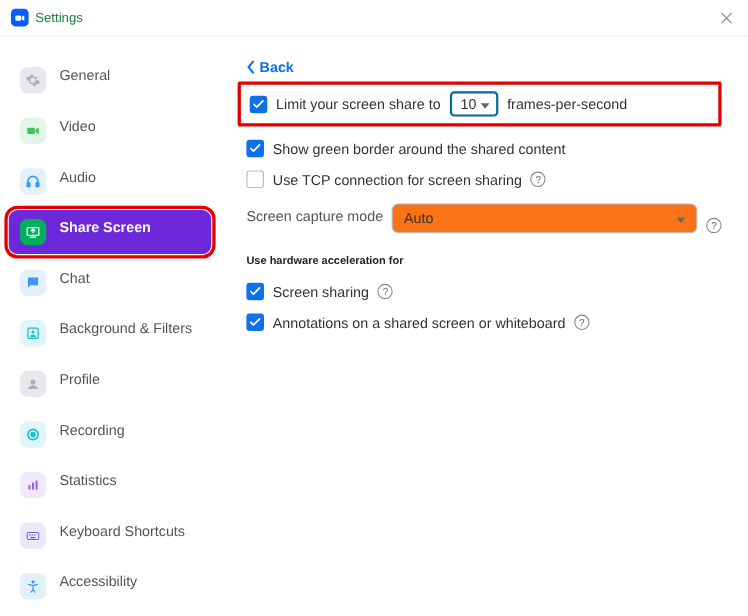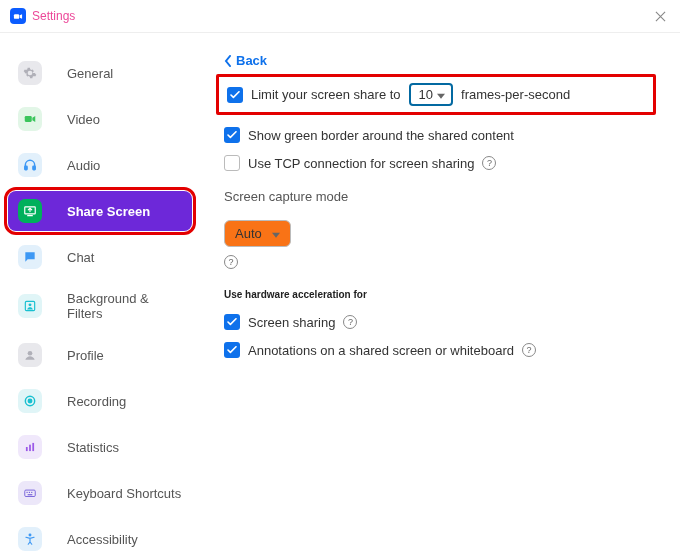--- a/index.html
+++ b/index.html
@@ -27,43 +27,42 @@
     .app-icon {
       width: 16px;
       height: 16px;
       background: #0B5CFF;
       border-radius: 4px;
       display: flex;
       align-items: center;
       justify-content: center;
     }
     .app-icon svg { width: 10px; height: 7px; }
-    .title-text { color: #ec4899; font-size: 12px; }
+    .title-text { color: #15803d; font-size: 12px; }
     .close-btn {
       width: 20px;
       height: 20px;
       display: flex;
       align-items: center;
       justify-content: center;
       color: #888;
       cursor: pointer;
     }
     .close-btn svg { width: 11px; height: 11px; }
     .container {
       display: flex;
       height: calc(100% - 30px);
     }
     .sidebar {
       width: 200px;
       padding: 20px 8px 0 8px;
     }
     .sidebar-item {
       display: flex;
-      align-items: center;
-      gap: 25px;
+      gap: 12px;
       padding: 8px 10px;
       border-radius: 8px;
       cursor: pointer;
       color: #555;
       font-size: 13px;
       margin-bottom: 6px;
     }
     .sidebar-item .icon {
       width: 24px;
       height: 24px;
@@ -164,24 +163,23 @@
       cursor: pointer;
       flex-shrink: 0;
     }
     .section-label {
       color: #555;
       margin-bottom: 8px;
       margin-top: 6px;
     }
     .mode-row {
       display: flex;
-      align-items: flex-start;
+      align-items: flex-end;
       gap: 8px;
       margin-bottom: 20px;
-      flex-direction: column;
     }
     .mode-select {
       flex: 1;
       border: 1px solid #bbb;
       border-radius: 6px;
       padding: 5px 28px 5px 10px;
       font-size: 13px;
       background: #f97316;
       position: relative;
       cursor: pointer;

